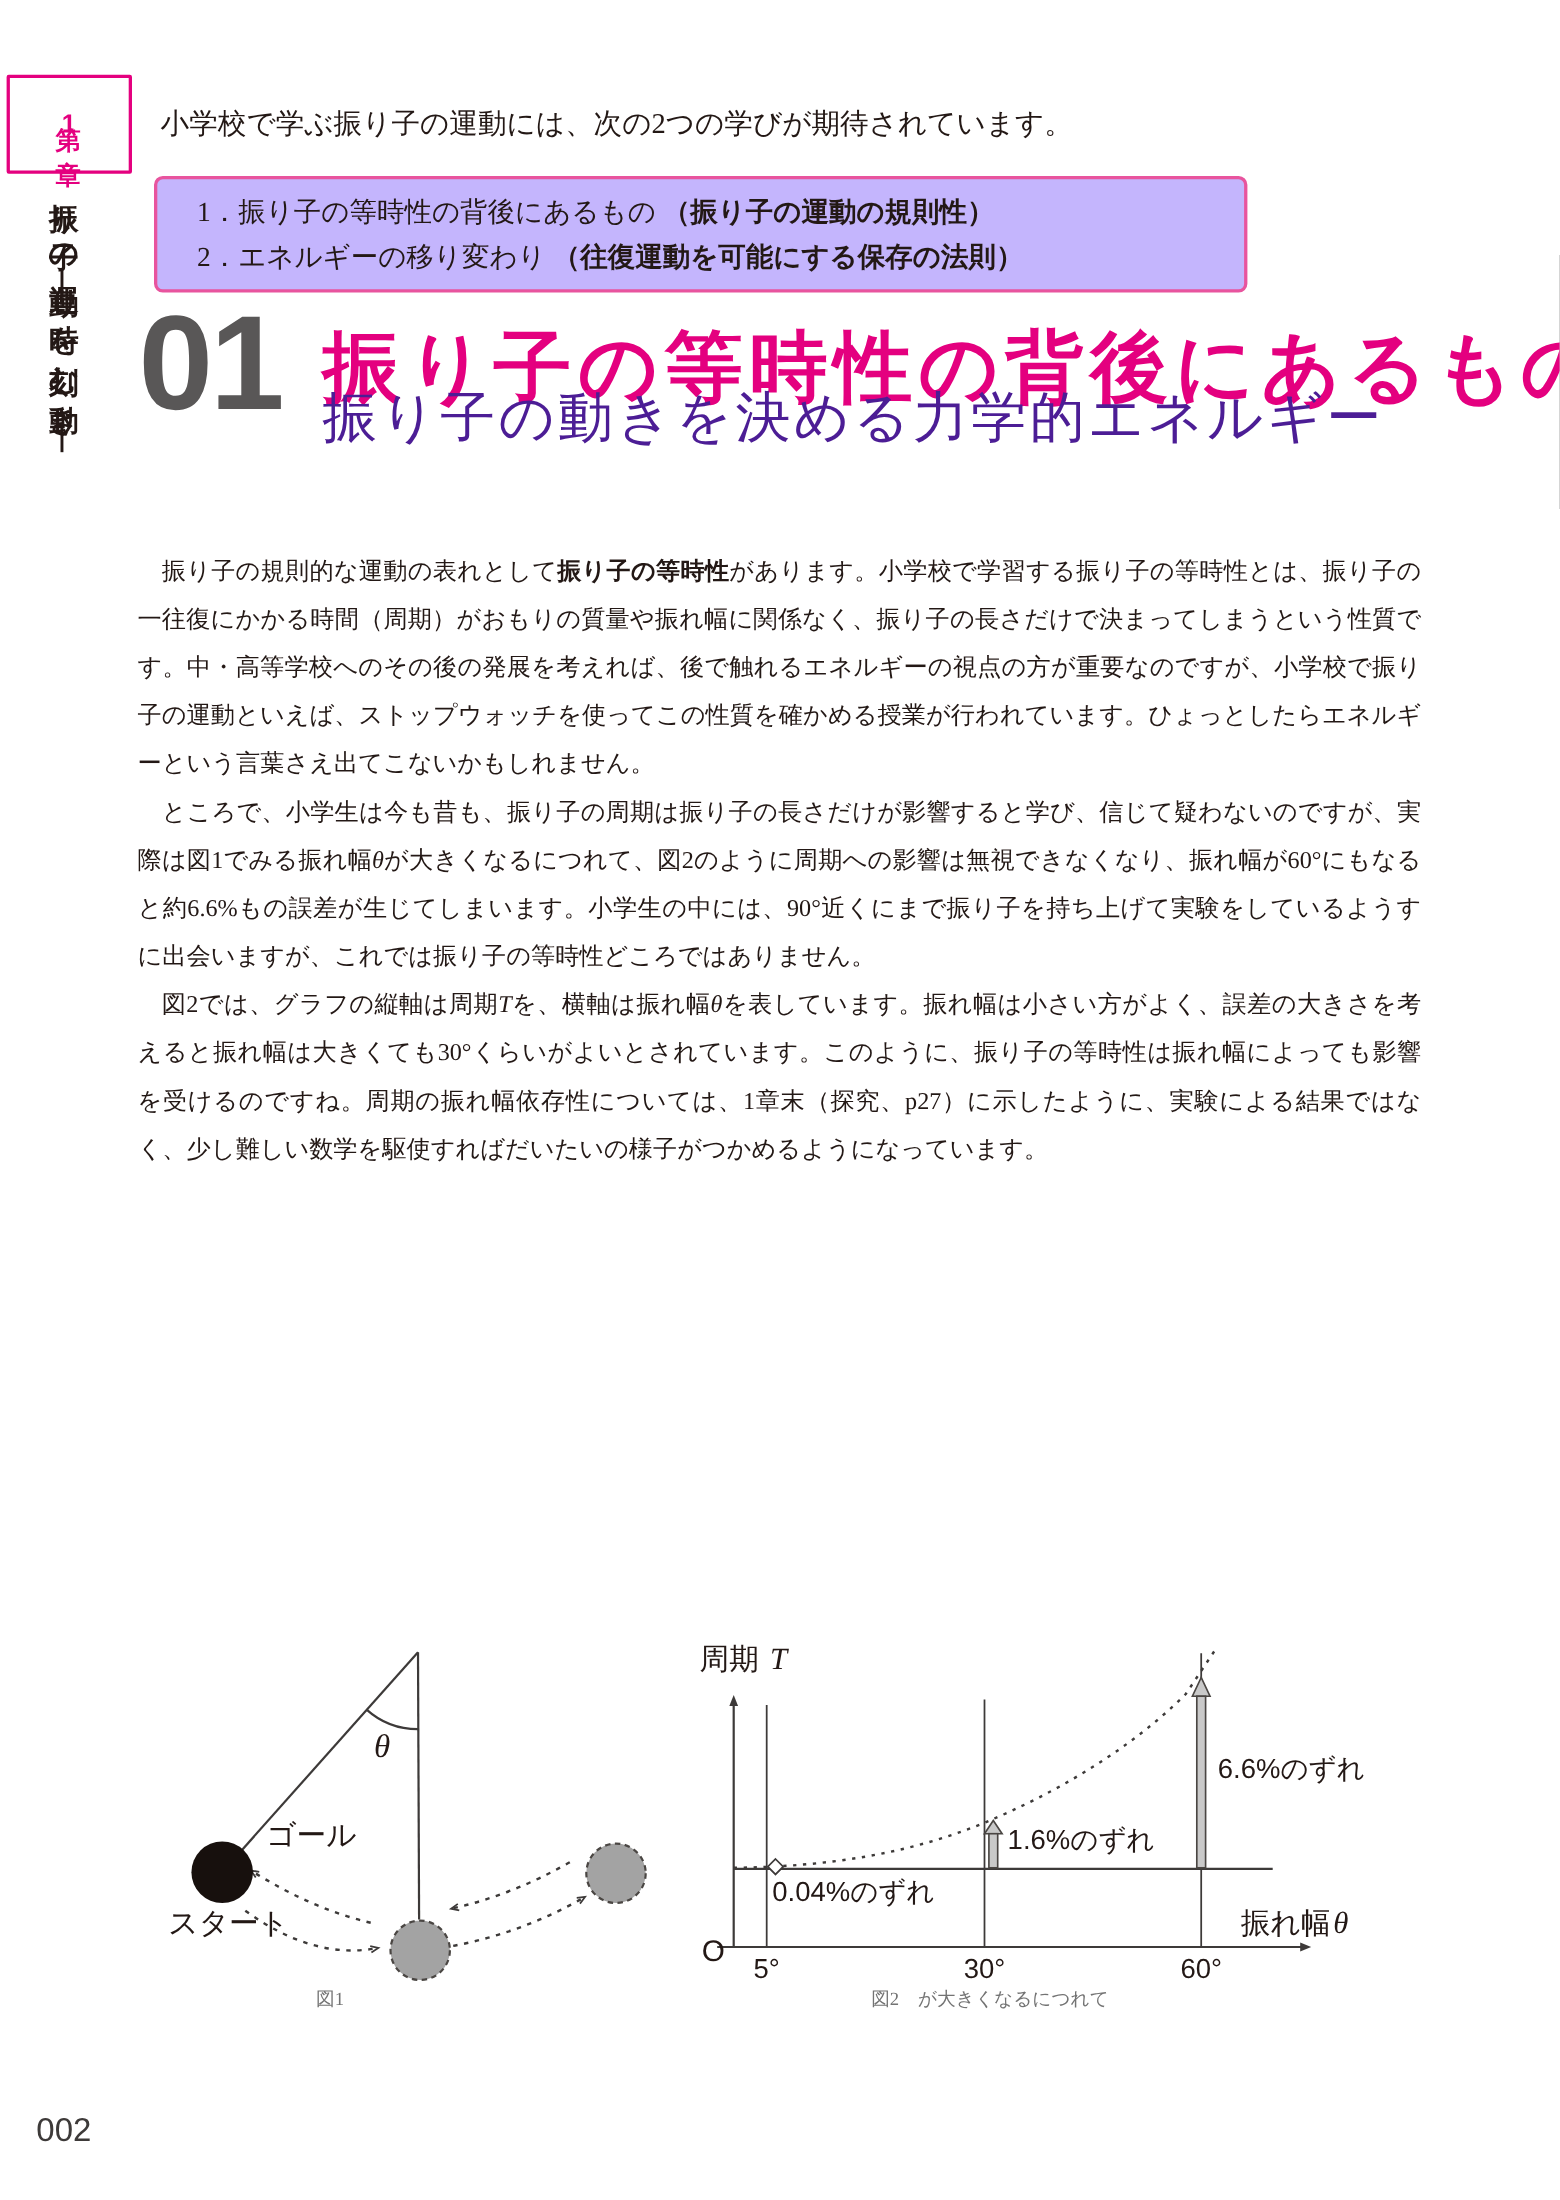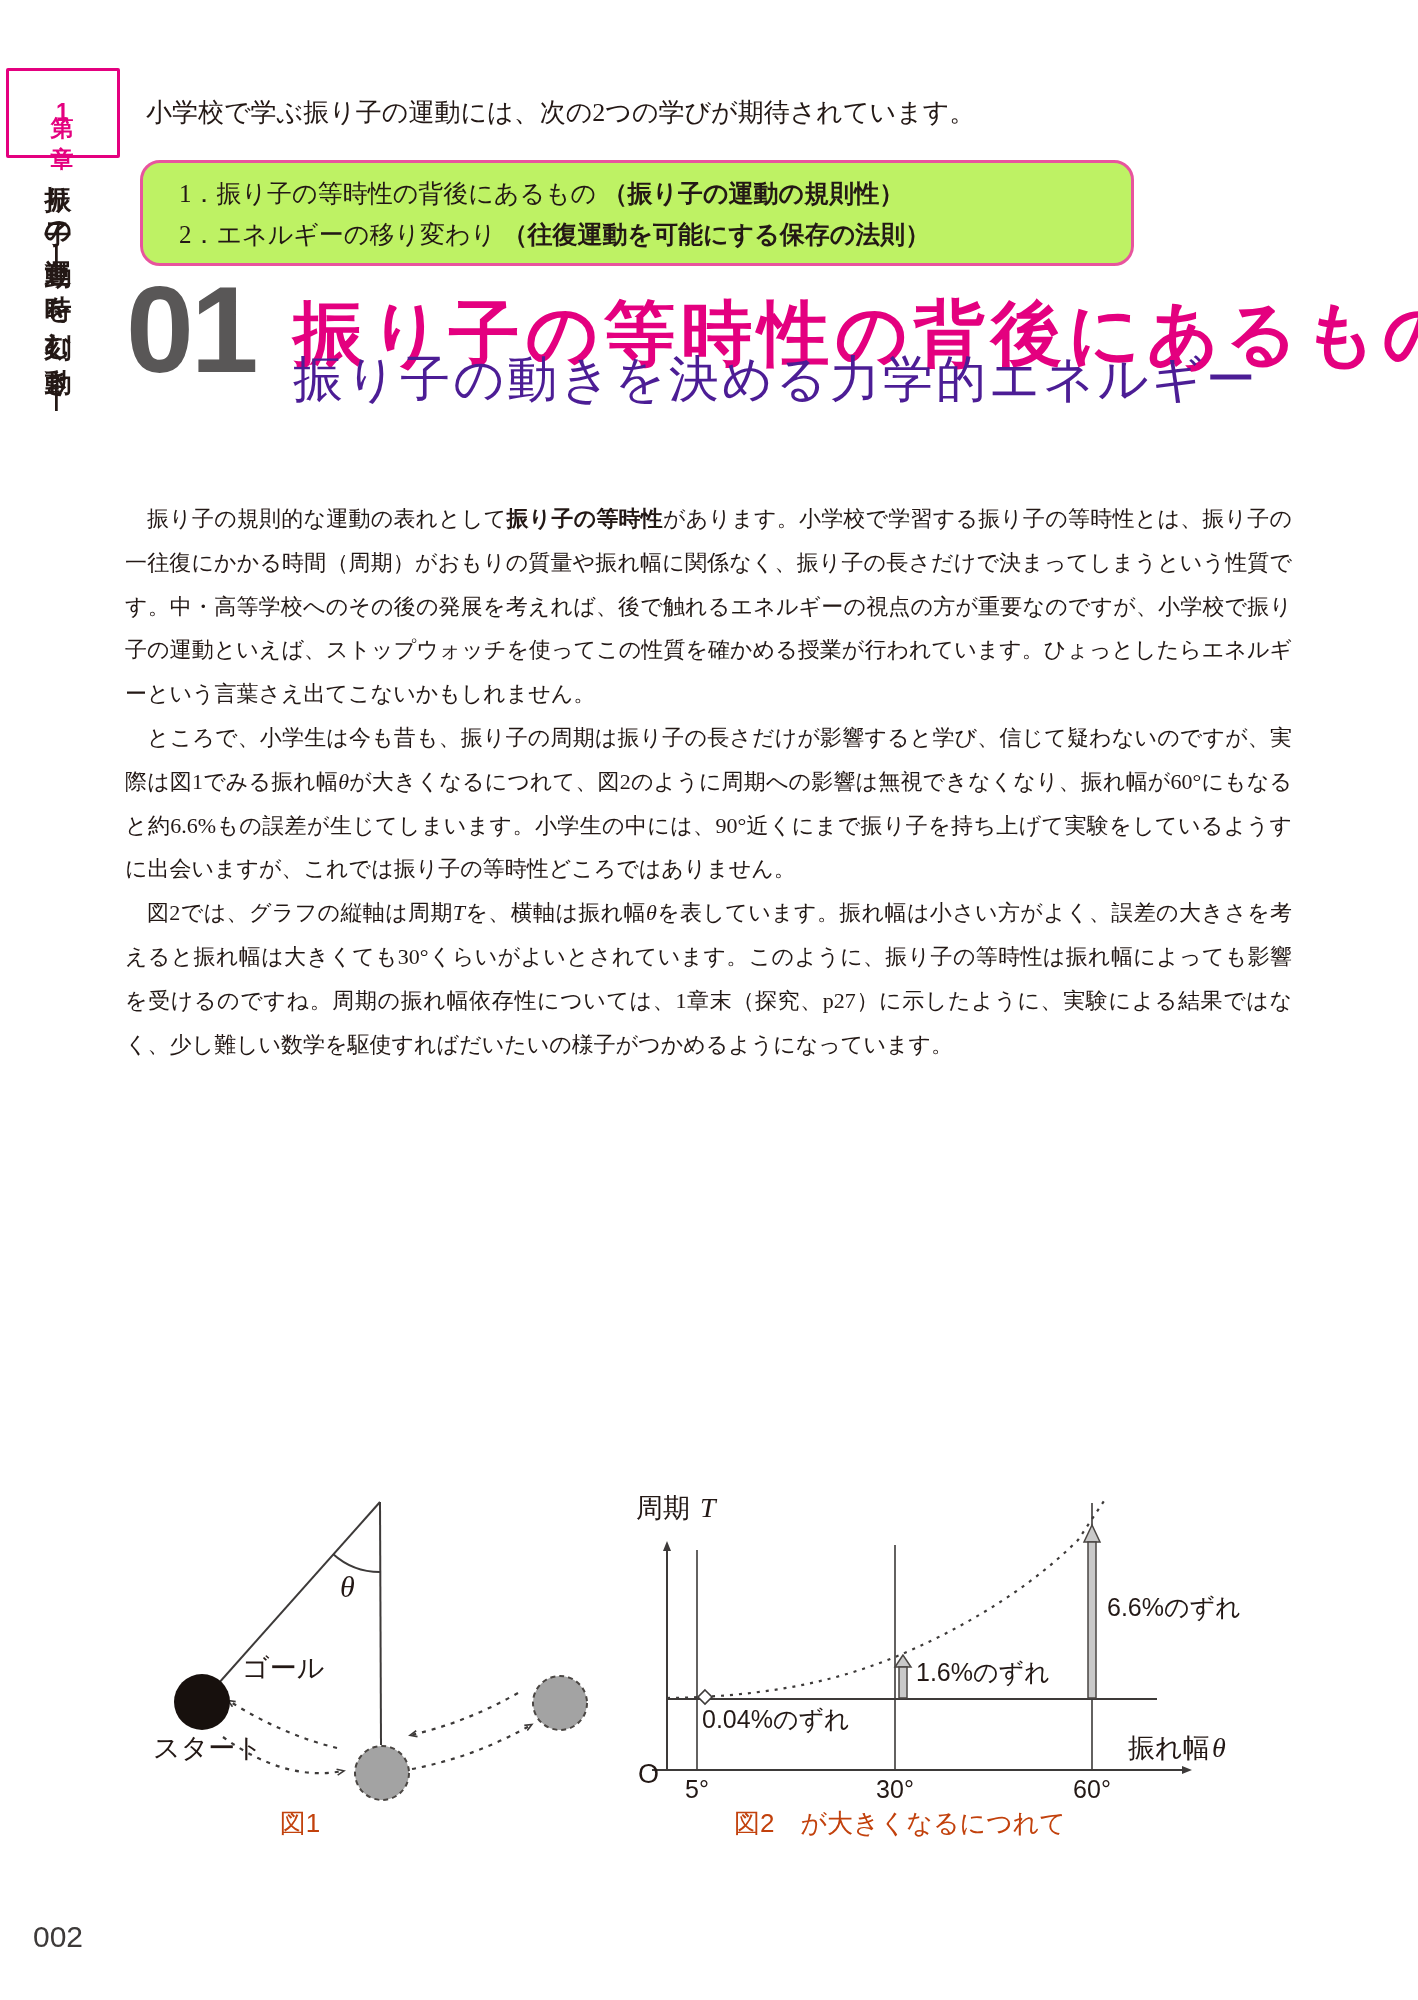--- a/index.html
+++ b/index.html
@@ -24,21 +24,21 @@
     position:absolute; left:40px; top:164px; height:470px;
     writing-mode:vertical-rl;
     font-family:"Liberation Sans","DejaVu Sans",sans-serif;
     font-weight:bold; font-size:27px; color:#231815; letter-spacing:3px;
   }
 
   
   .lead { position:absolute; left:146px; top:95px; font-size:26px; }
   .goals-box {
     position:absolute; left:140px; top:160px; width:952px; height:90px;
-    background:#bef264; border:3px solid #e8549e; border-radius:20px;
+    background:#c4b5fd; border:3px solid #e8549e; border-radius:8px;
     padding:10px 0 0 36px; box-sizing:content-box;
   }
   .goals-box .goal-item { font-size:25px; line-height:41px; white-space:nowrap; }
   .goals-box .goal-bold { font-family:"Liberation Sans","DejaVu Sans",sans-serif; font-weight:bold; }
 
   
   .sec-num {
     position:absolute; left:126px; top:270px;
     font-family:"Liberation Sans","DejaVu Sans",sans-serif;
     font-weight:bold; font-size:122px; line-height:120px; color:#595757; letter-spacing:-3px;text-align:center;
@@ -60,22 +60,22 @@
     font-size:22px; line-height:43.8px; text-align:justify;
   }
   .body-col p { margin:0; text-indent:1em; }
   .body-col .bold { font-family:"Liberation Sans","DejaVu Sans",sans-serif; font-weight:bold; }
   .math { font-family:"Liberation Serif","DejaVu Serif",serif; font-style:italic; }
 
   
   .fig-svg { position:absolute; }
   .fig-caption {
     position:absolute; top:1806px;
-    font-family:Liberation Sans, sans-serif;
-    font-size:26px; color:#c2410c; text-align:center; white-space:nowrap;
+    font-family:Liberation Serif, serif;
+    font-size:17px; color:#737373; text-align:center; white-space:nowrap;
   }
   .cap1 { left:200px; width:200px; }
   .cap2 { left:640px; width:520px; }
 
   svg text { fill:#231815; }
   .svg-sans { font-family:"Liberation Sans","DejaVu Sans",sans-serif; font-size:25px; }
   .svg-sans-lg { font-family:"Liberation Sans","DejaVu Sans",sans-serif; font-size:27px; }
   .svg-math { font-family:"Liberation Serif","DejaVu Serif",serif; font-style:italic; font-size:28px; }
 
   .page-num {

